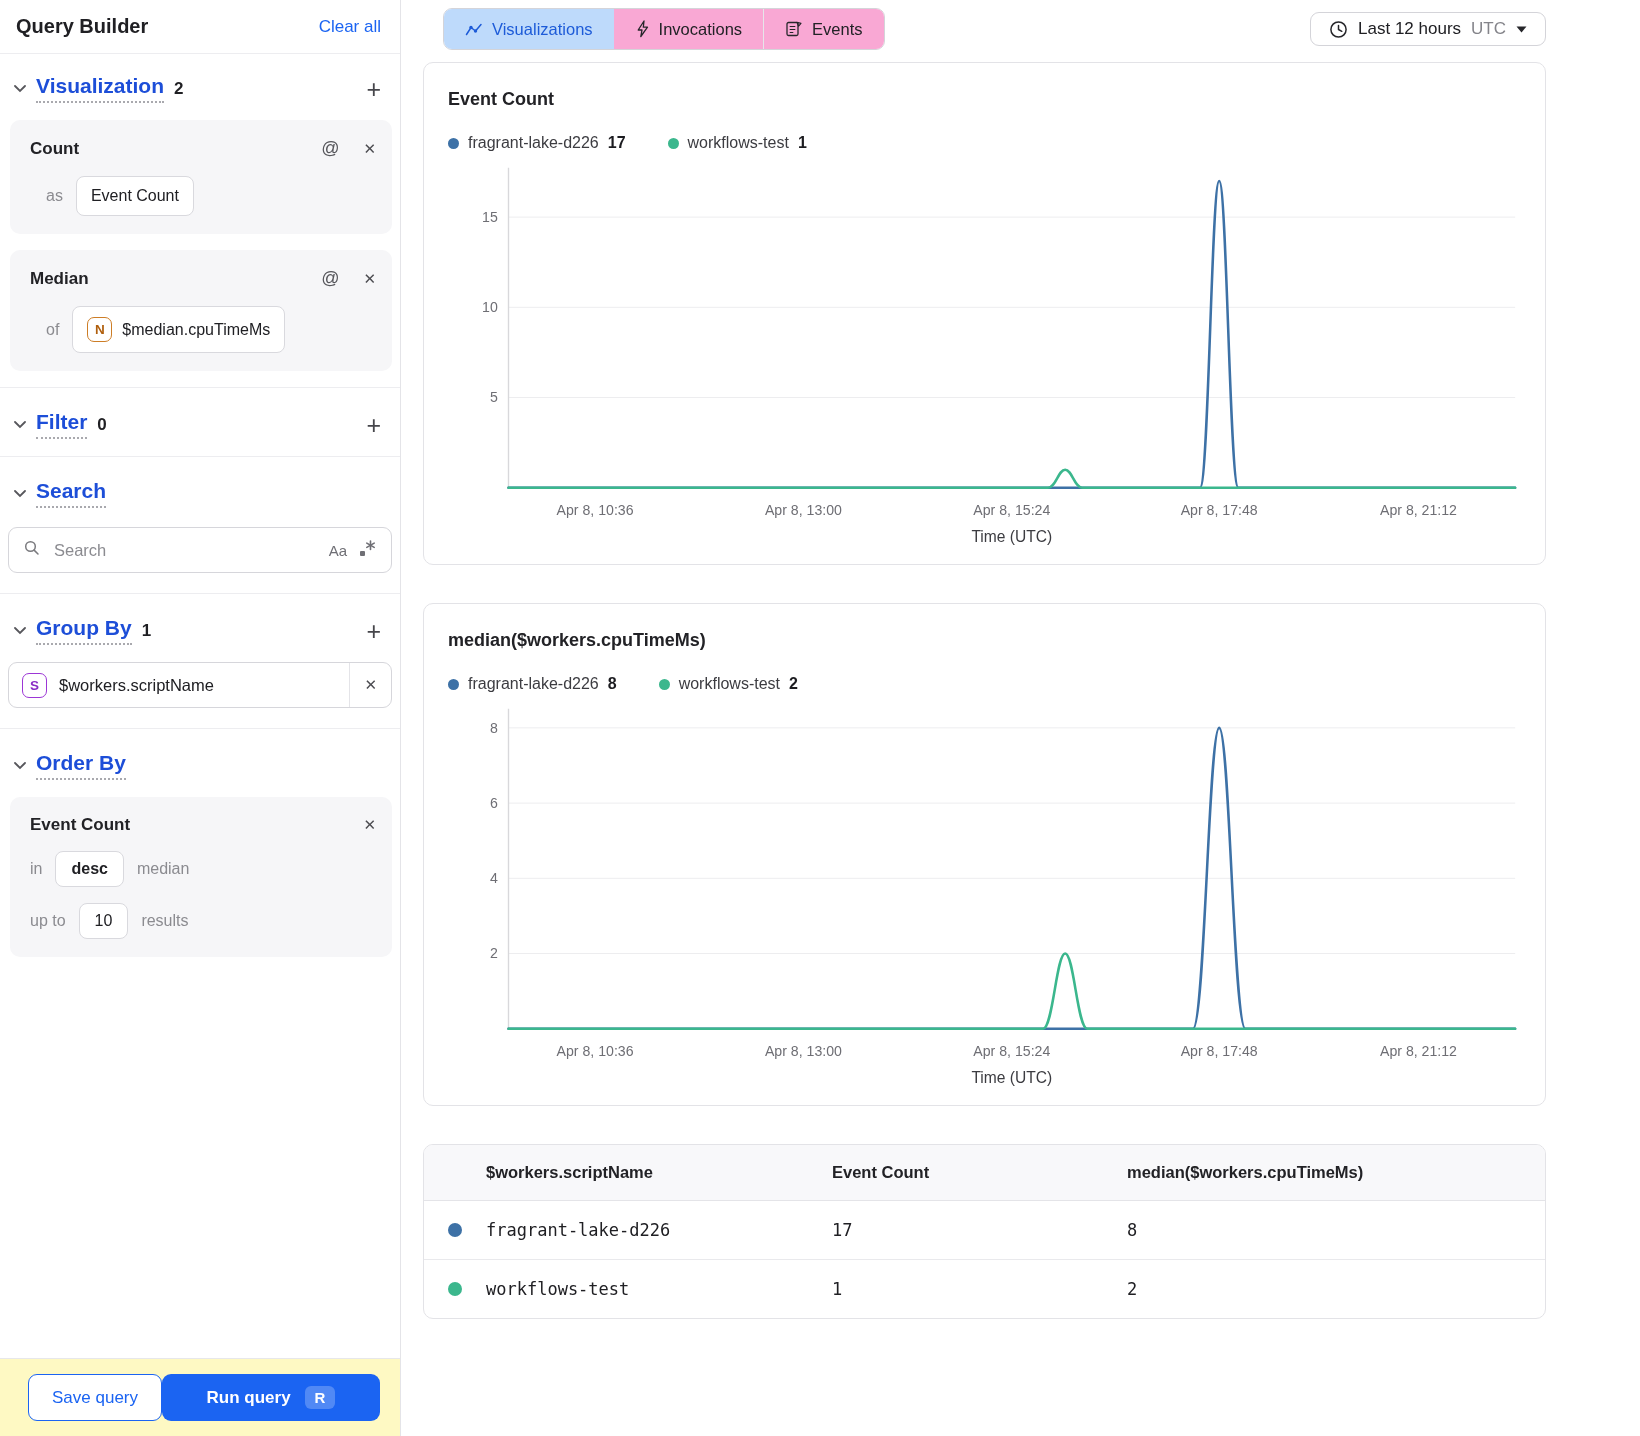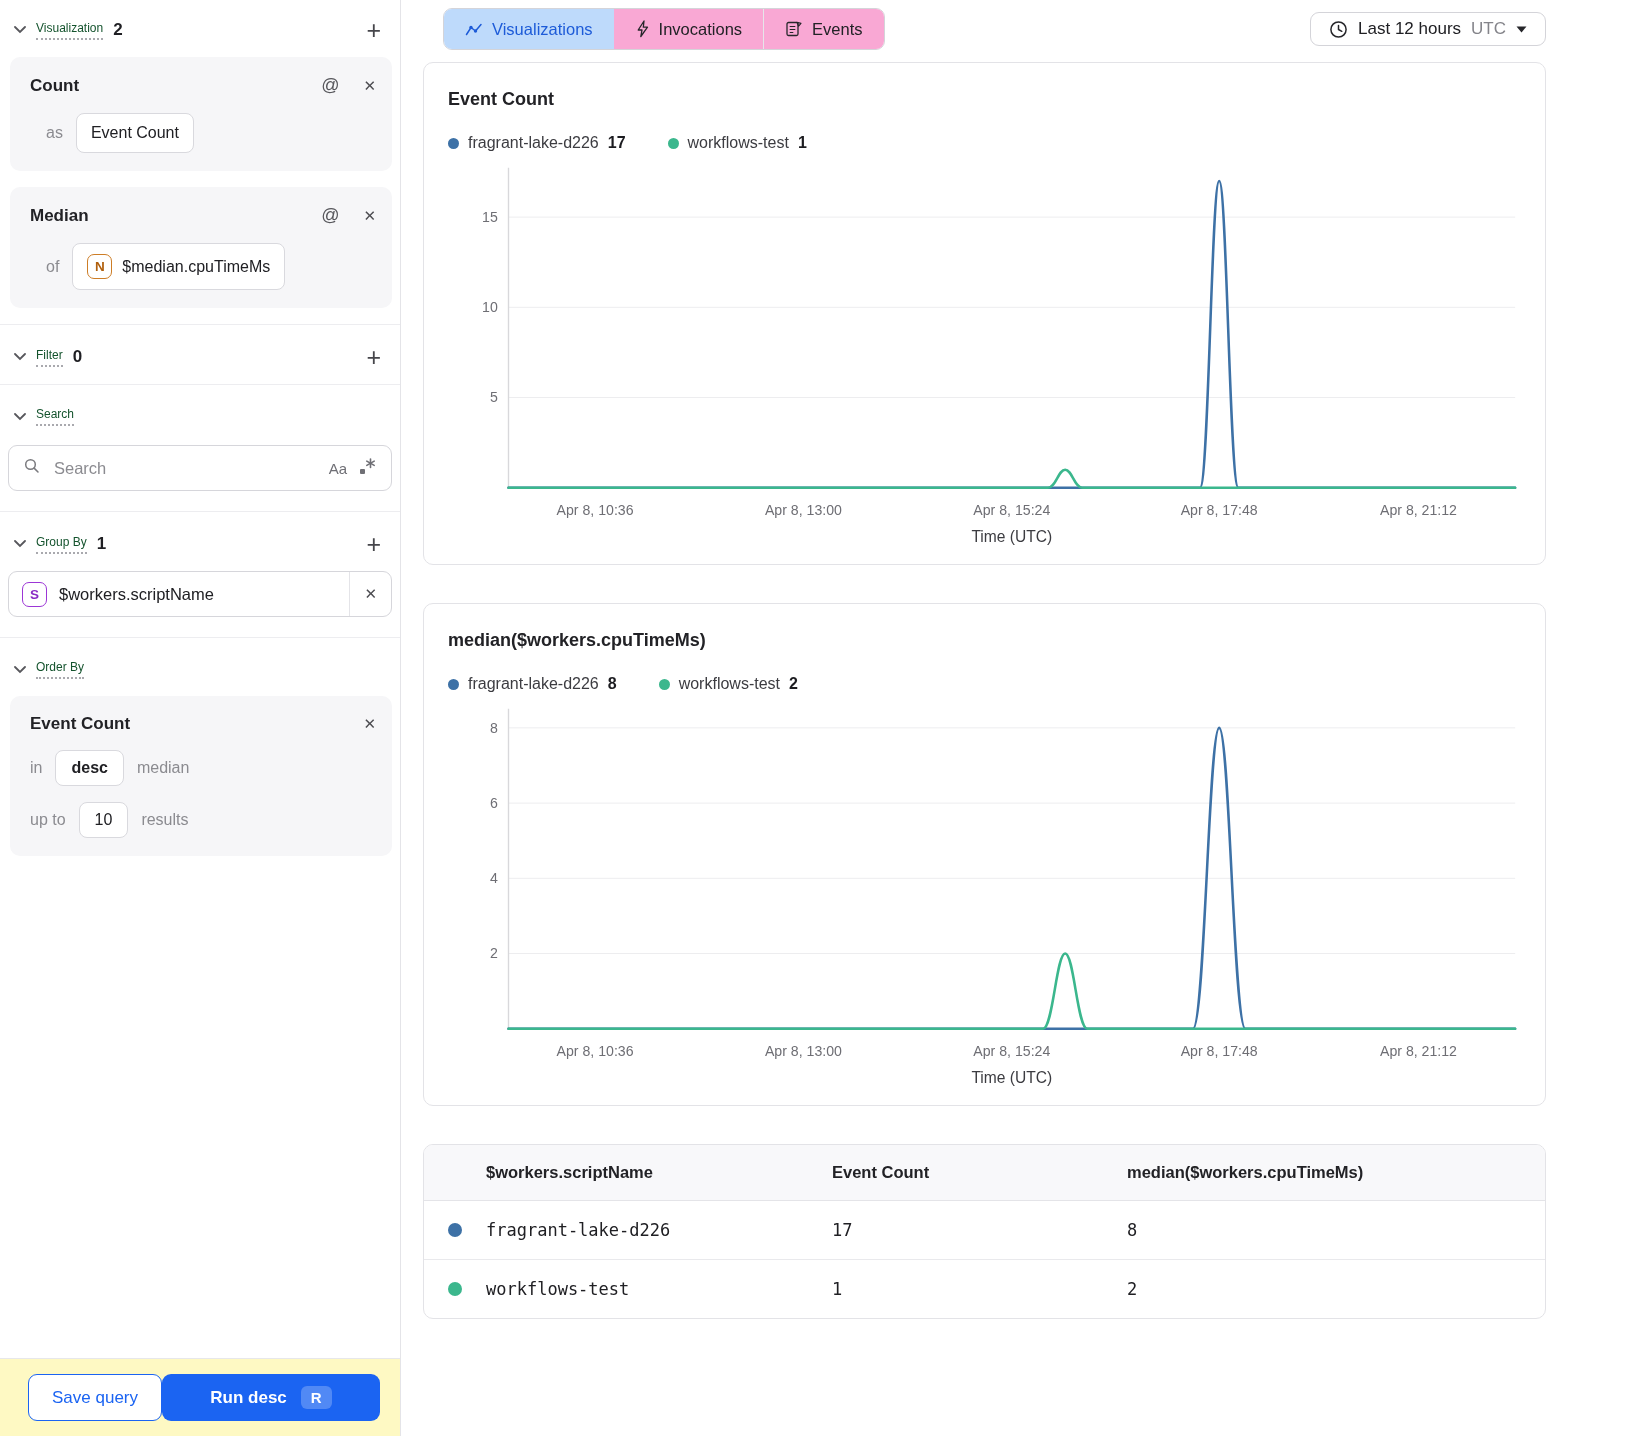--- a/index.html
+++ b/index.html
@@ -12,21 +12,21 @@
   .app { display:flex; height:100%; }
 
   
   .sidebar { width:401px; min-width:401px; border-right:1px solid #e4e4e8; display:flex; flex-direction:column; background:#fff; }
   .sb-header { display:flex; align-items:center; justify-content:space-between; padding:15px 19px 15px 16px; border-bottom:1px solid #ededf0; }
   .sb-title { font-size:20px; font-weight:700; margin:0; }
   .link { color:#1b64f2; font-size:17px; cursor:pointer; text-decoration:none; }
   .sb-scroll { flex:1; overflow:hidden; padding-top:2px; }
   .sec-head { display:flex; align-items:center; gap:10px; padding:18px 19px 13px 14px; }
   .chev { display:flex; align-items:center; }
-  .sec-label { font-size:12px; color:#14532d; border-bottom:2px dotted #a9a9ae; padding-bottom:3px; }
+  .sec-label { font-size:21px; color:#1d4ed8; border-bottom:2px dotted #a9a9ae; padding-bottom:3px;font-weight:bold; }
   .sec-count { font-size:17px; font-weight:700; color:#1f1f23; }
   .plus { margin-left:auto; font-size:25px; font-weight:300; color:#46464b; line-height:18px; cursor:pointer; }
   .card { background:#f6f6f8; border-radius:10px; margin:4px 8px 16px 10px; padding:18px 16px 18px 20px; }
   .card-head { display:flex; align-items:center; }
   .card-title { font-size:17px; font-weight:700; color:#222226; flex:1; }
   .icon-at { font-size:18px; color:#56565b; margin-right:24px; cursor:pointer; }
   .icon-x { font-size:15px; color:#4c4c51; cursor:pointer; }
   .card-row { display:flex; align-items:center; gap:13px; margin-top:17px;margin-left:16px; }
   .muted { color:#8b8b90; font-size:16px; }
   .value-box { background:#fff; border:1px solid #d9d9de; border-radius:8px; padding:10px 14px; font-size:16px; color:#202024; display:inline-flex; align-items:center; gap:10px; }
@@ -78,20 +78,24 @@
   .td-dot { display:flex; justify-content:center; }
   .td-dot .dot { width:14px; height:14px; }
   .mono { font-family:"DejaVu Sans Mono","Liberation Mono",monospace; font-size:17px; color:#202024; }
 </style>
 </head>
 <body>
 
 <div class="app">
 
   <aside class="sidebar">
+    <div class="sb-header">
+      <h1 class="sb-title">Query Builder</h1>
+      <a class="link">Clear all</a>
+    </div>
 
     <div class="sb-scroll">
 
       <div class="sec-head">
         <span class="chev">
           <svg width="12" height="8" viewBox="0 0 12 8">
               <polyline points="1,1 6,6 11,1" fill="none" stroke="#57575c" stroke-width="1.8" stroke-linecap="round"></polyline>
             </svg>
         </span>
         <span class="sec-label">Visualization</span>
@@ -220,21 +224,21 @@
           <span class="ob-box">10</span>
           <span>results</span>
         </div>
       </div>
 
     </div>
 
     <div class="sb-footer">
       <button class="btn-outline">Save query</button>
       <button class="btn-primary">
-        <span>Run desc</span>
+        <span>Run query</span>
         <span class="kbd">R</span>
       </button>
     </div>
   </aside>
 
   <main>
     <div class="topbar">
       <div class="tabs">
         <button class="tab active">
           <svg width="18" height="15" viewBox="0 0 18 15">

